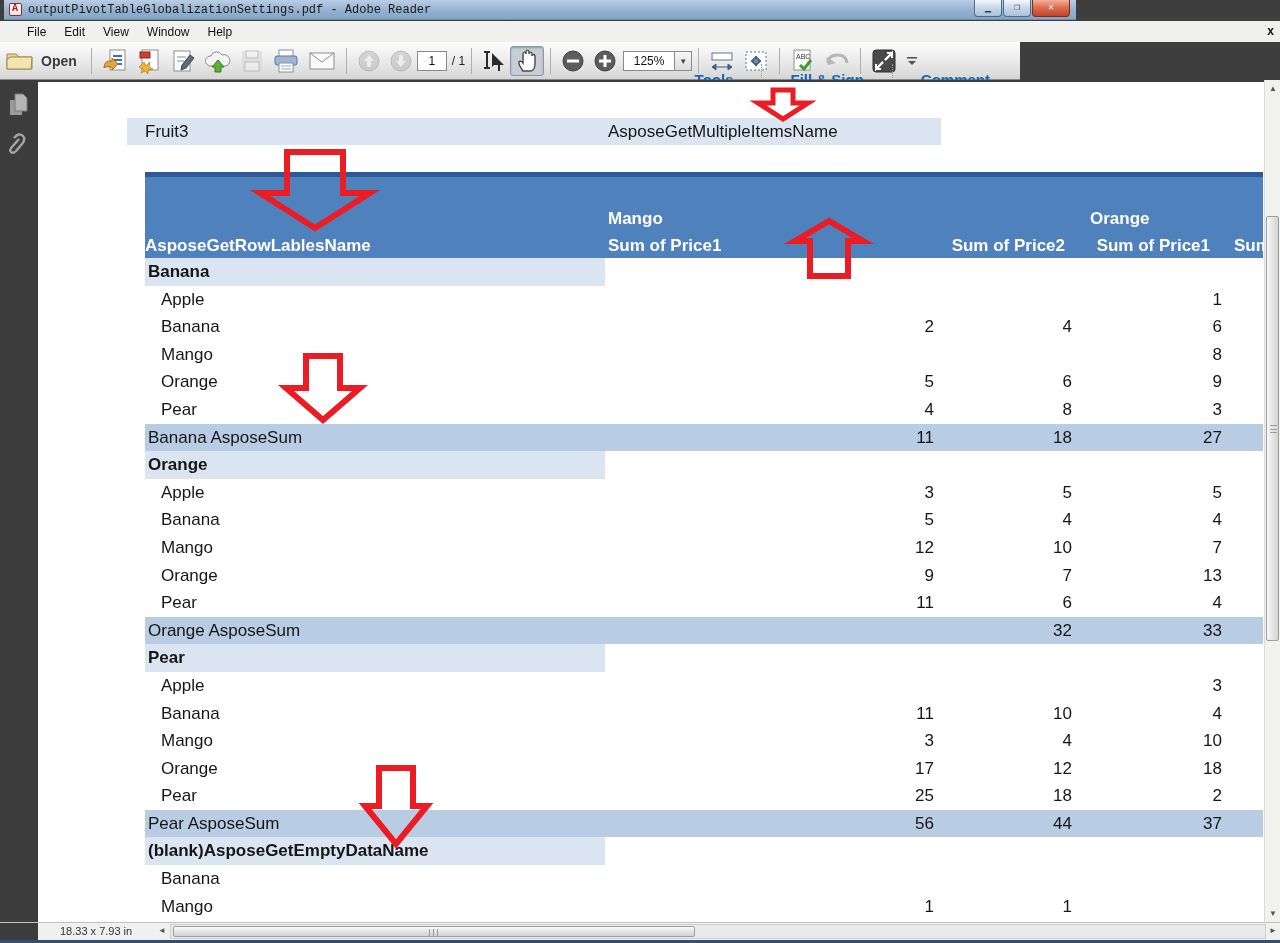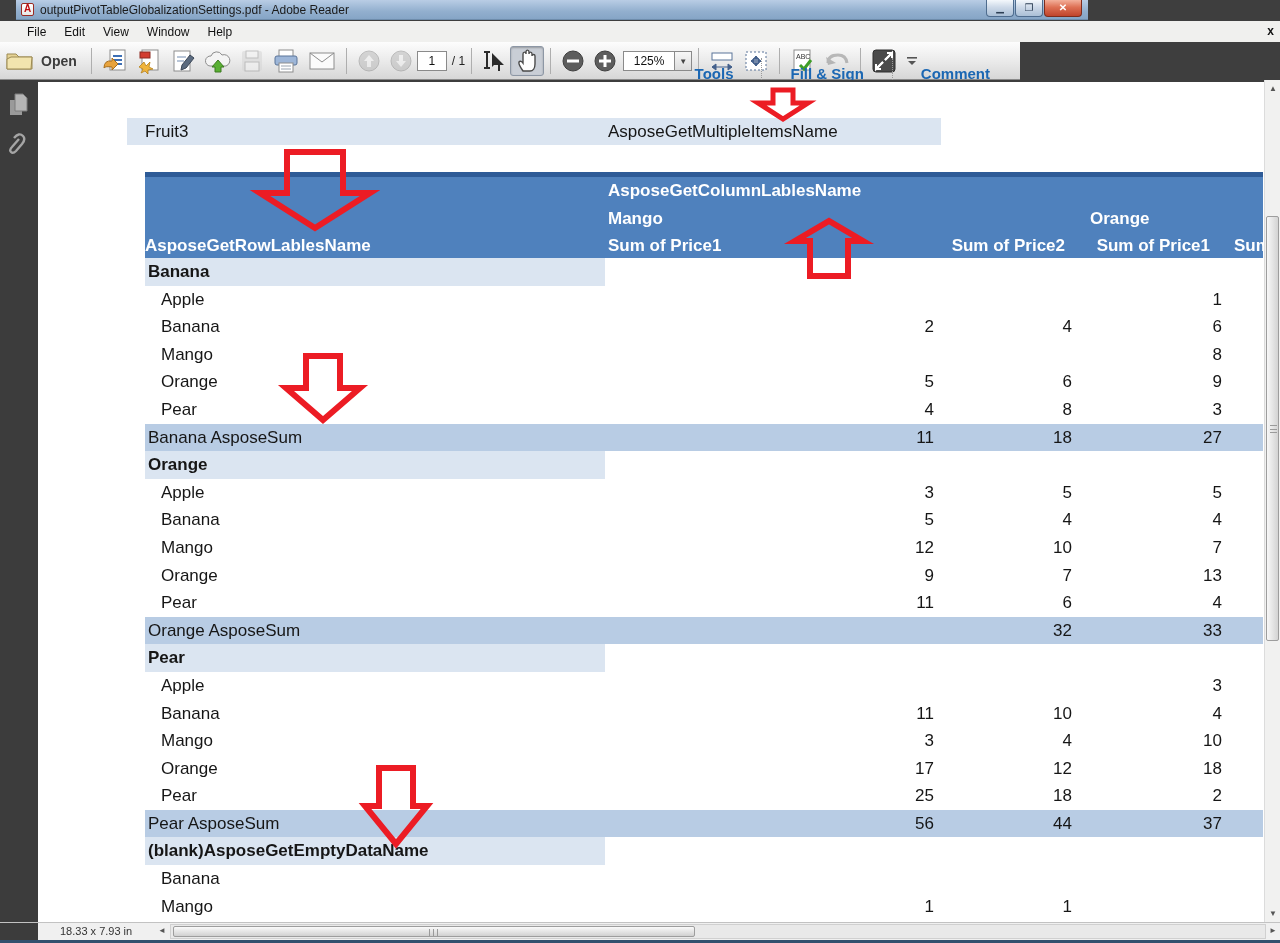--- a/index.html
+++ b/index.html
@@ -1,22 +1,22 @@
 <!DOCTYPE html>
 <html><head>
 <meta charset="utf-8">
 <style>
   * { margin:0; padding:0; box-sizing:border-box; }
   html,body { width:1280px; height:943px; overflow:hidden; }
   body { font-family:"Liberation Sans", sans-serif; position:relative; background:#3e3e3e; }
 
   
-  .titlebar { position:absolute; left:16px; top:0; width:1072px; height:20px;
+  .titlebar { position:absolute; left:4px; top:0; width:1072px; height:20px;
     background:linear-gradient(#b9cde5,#92afce 60%,#86a5c6); border-bottom:1px solid #6e8cab;
-    display:flex; align-items:center; }
+    display:flex; align-items:center;font-family:Liberation Mono, monospace; }
   .titlebar-icon { width:13px; height:13px; margin:0 6px 0 5px; background:linear-gradient(#fff,#e8e8e8);
     border:1px solid #9a2b24; border-radius:2px; position:relative; }
   .titlebar-icon::after{ content:"A"; position:absolute; left:2px; top:-1px; font-size:10px; font-weight:bold; color:#c00f13;}
   .title-text { font-size:12px; color:#1b1b1b; }
   .winbtns { position:absolute; right:6px; top:0; display:flex; }
   .winbtn { width:28px; height:17px; border:1px solid #4e6c8e; border-top:none;
     border-radius:0 0 4px 4px; background:linear-gradient(#f4f8fc,#cdd9e8 45%,#aabfd6);
     color:#2d3f55; font-size:10px; text-align:center; line-height:15px; margin-left:1px; }
   .winbtn.close { width:38px; background:linear-gradient(#f3b09b,#de7054 45%,#c0442c); color:#fff;
     border-color:#7e2c1c; font-weight:bold; }
@@ -36,21 +36,21 @@
   .open-btn { display:flex; align-items:center; gap:7px; padding:2px 8px 2px 6px; }
   .open-label { font-size:14px; font-weight:bold; color:#3c3c3c; }
   .tb-input { width:30px; height:20px; background:#fff; border:1px solid #8a8a8a; font-size:12px;
     text-align:center; line-height:18px; color:#111; }
   .page-total { font-size:12px; color:#222; margin-left:5px; }
   .zoom-box { display:flex; align-items:center; margin-left:2px; }
   .zoom-input { width:52px; height:20px; background:#fff; border:1px solid #8a8a8a; font-size:12px;
     text-align:center; line-height:18px; color:#111; }
   .zoom-drop { width:17px; height:20px; border:1px solid #8a8a8a; border-left:none;
     background:linear-gradient(#f7f7f7,#dcdcdc); font-size:8px; color:#444; text-align:center; line-height:19px; }
-  .tb-right { position:absolute; right:8px; top:12px; height:38px; display:flex; align-items:center; }
+  .tb-right { position:absolute; right:8px; top:18px; height:38px; display:flex; align-items:center; }
   .tb-link { font-size:15px; font-weight:bold; color:#1b67b3; padding:0 22px; }
   .gray { filter:grayscale(1) opacity(.55); }
 
   
   .doc-area { position:absolute; left:0; top:80px; width:1280px; height:842px; background:#3e3e3e; }
   .nav-strip { position:absolute; left:0; top:80px; width:38px; height:863px; background:#3c3c3c; }
   .nav-icon { position:absolute; left:8px; width:22px; height:26px; }
 
   .page { position:absolute; left:38px; top:82px; width:1226px; height:840px; background:#fff; overflow:hidden; }
 
@@ -347,21 +347,20 @@
 
 <div class="page">
 
   <div class="fruit-row">
     <span class="fruit-label">Fruit3</span>
     <span class="fruit-value">AsposeGetMultipleItemsName</span>
   </div>
 
   <div class="ptable">
     <div class="phead">
-      <div class="ph" style="left:463px; top:4px;">AsposeGetColumnLablesName</div>
       <div class="ph" style="left:463px; top:32px;">Mango</div>
       <div class="ph" style="left:945px; top:32px;">Orange</div>
       <div class="ph" style="left:0px; top:59px;">AsposeGetRowLablesName</div>
       <div class="ph" style="left:463px; top:59px;">Sum of Price1</div>
       <div class="ph ph-r" style="left:800px; top:59px; width:140px; padding-right:20px;">Sum of Price2</div>
       <div class="ph ph-r" style="left:940px; top:59px; width:147px; padding-right:22px;">Sum of Price1</div>
       <div class="ph" style="left:1089px; top:59px;">Sum</div>
     </div>
     <div>
         <div class="prow group">

